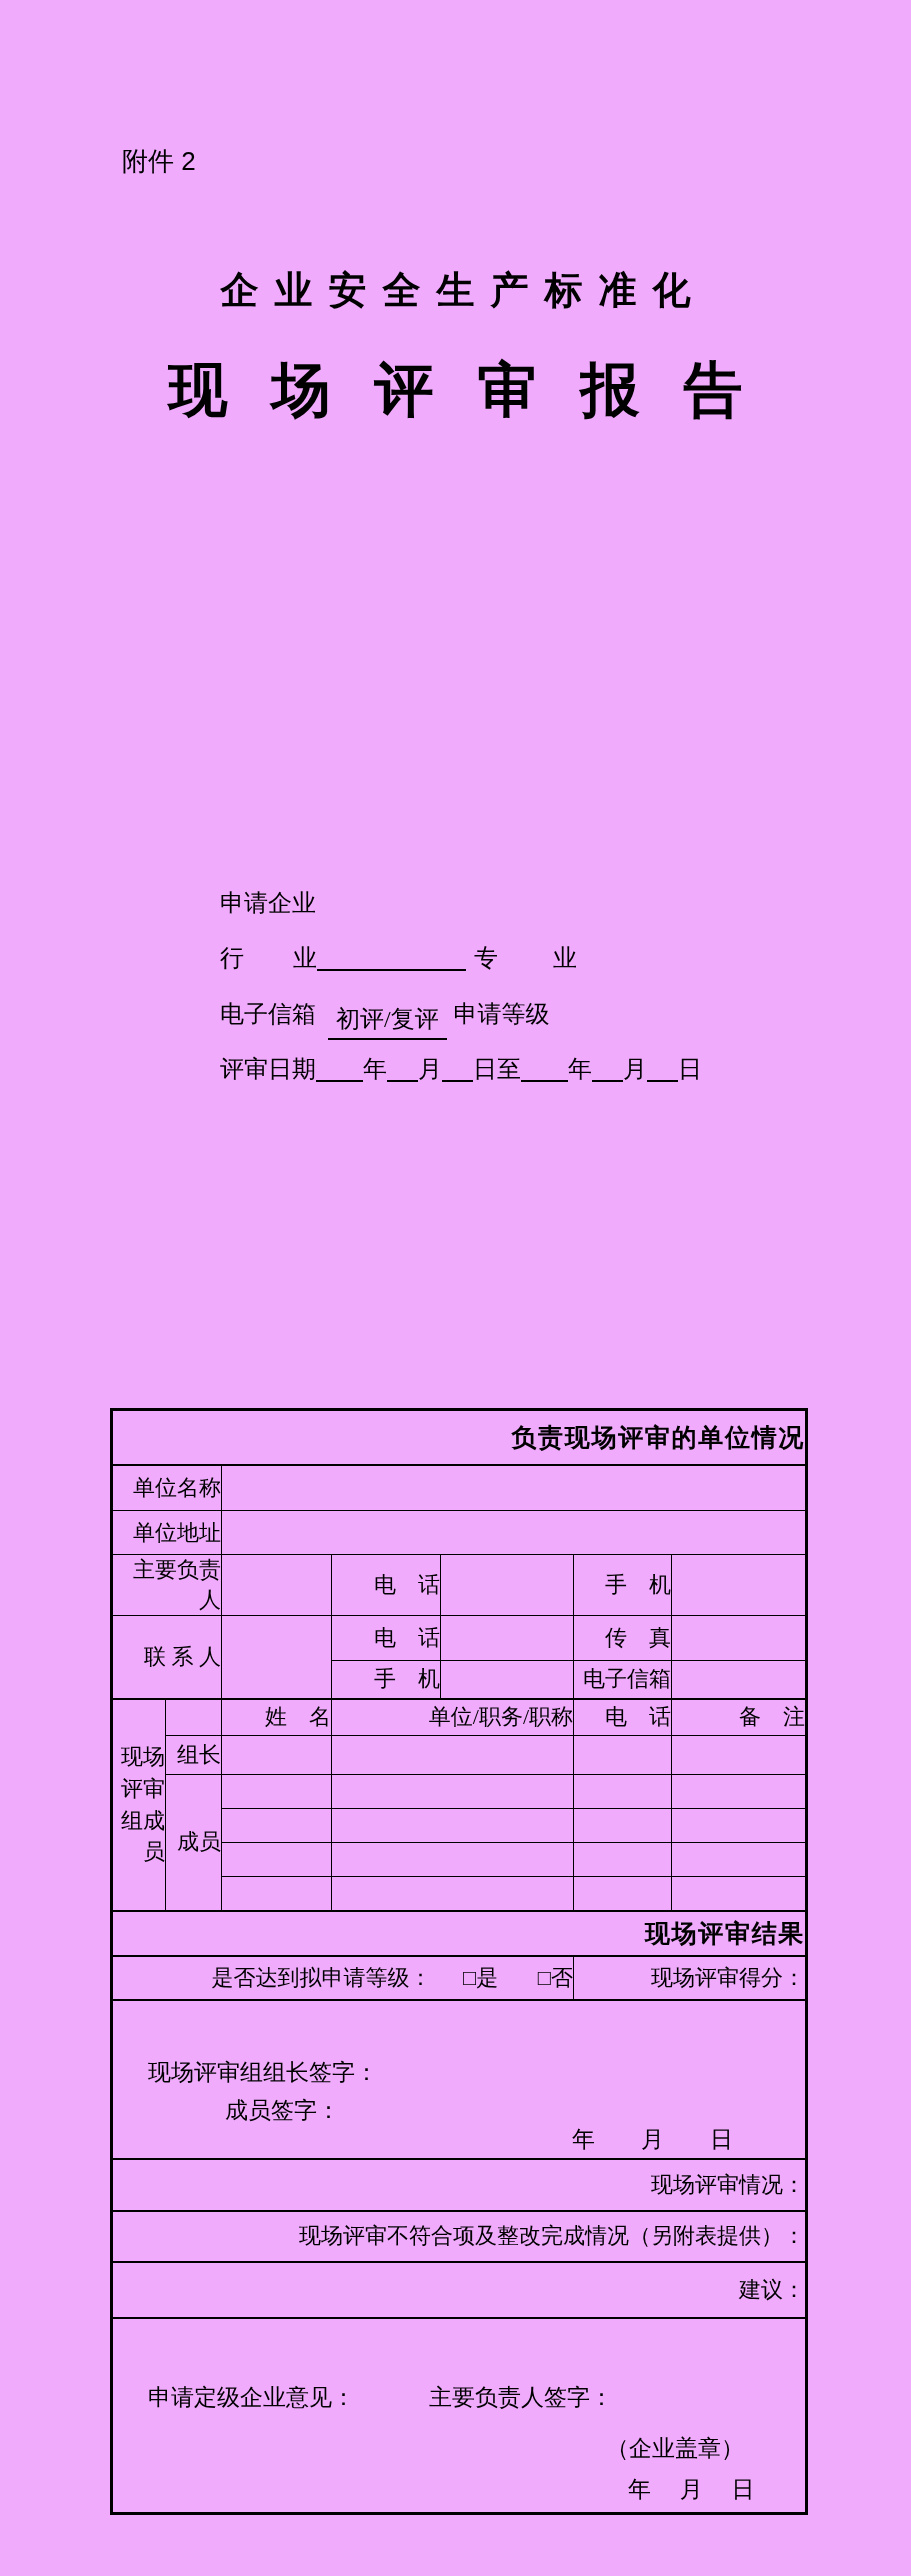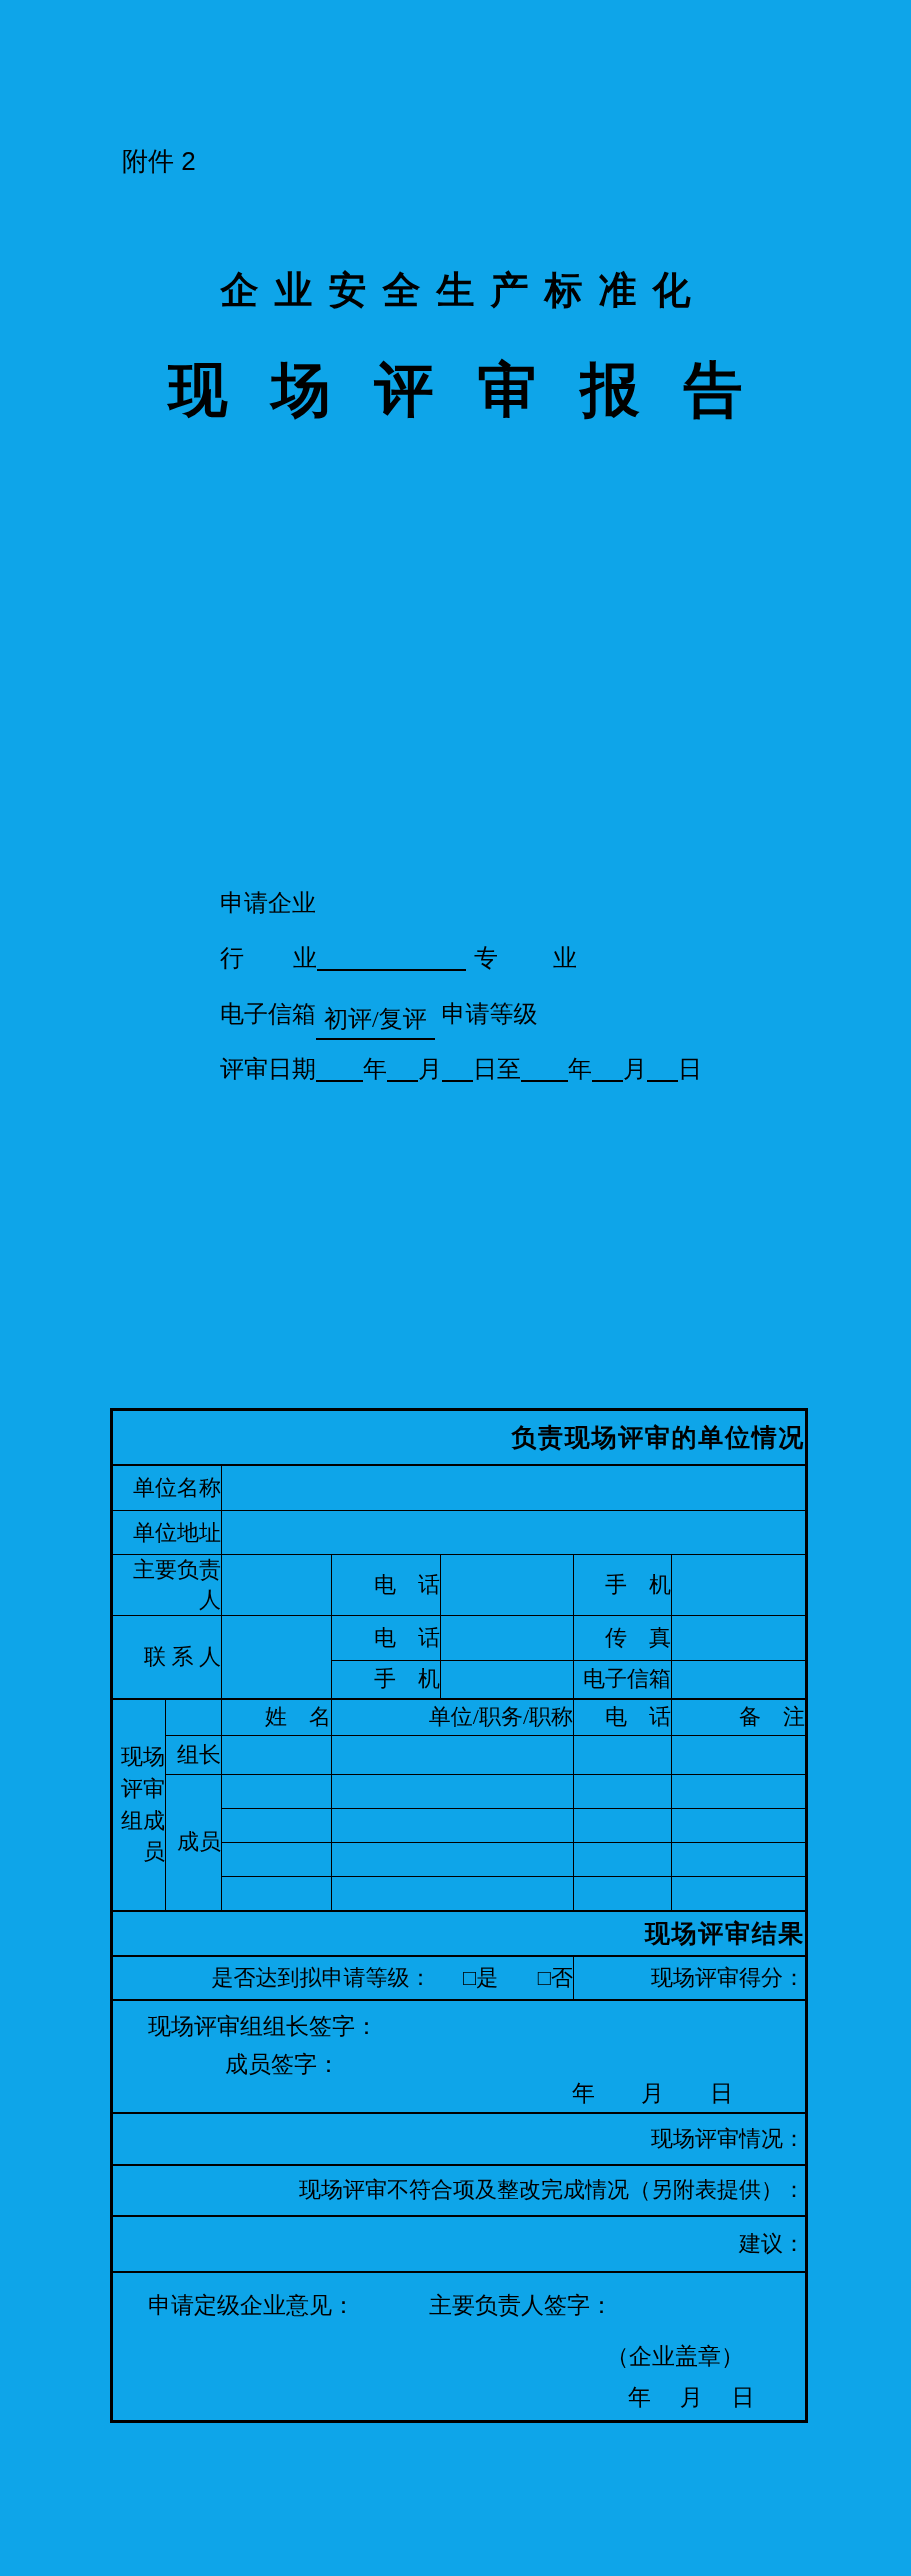--- a/index.html
+++ b/index.html
@@ -1,19 +1,19 @@
 <!DOCTYPE html>
 <html style="font-size:9.2px"><head>
 <meta charset="utf-8">
 <style>
   html,body{margin:0;padding:0;background:#888;}
   #page{
     position:relative;
     width:911px;height:2576px;
-    background:#0ea5e9;
+    background:#f0abfc;
     font-family:"Liberation Serif","DejaVu Serif",serif;
     color:#000;
     overflow:hidden;
   }
   
   .attachment{
     position:absolute;left:122px;top:147px;
     font-size:26px;line-height:1.1;
     font-family:"Liberation Sans","DejaVu Sans",sans-serif;
   }
@@ -35,21 +35,21 @@
   }
   .cl1{top:832px;} .cl2{top:886px;} .cl3{top:941px;text-align:right;}
   .cl4{top:997px;} .cl5{top:1052px;}
   .blank{
     display:inline-block;border-bottom:2.9px solid #000;
     height:26px;vertical-align:-4.6px;
   }
   .b260{width:149px;} .b82{width:47px;} .b54{width:31px;}
   .ul-text{
     display:inline-block;border-bottom:2.9px solid #000;
-    padding:0 8px 2.3px 8px;text-align:center;vertical-align:-4.6px;
+    padding:0 8px 2.3px 8px;text-align:center;vertical-align:-4.6px;margin-left:12px;
   }
   .gap85{margin-left:49px;} .gap96{margin-left:55px;} .gap14{margin-left:8px;} .gap12{margin-left:6.9px;}
   
   table.form{
     position:absolute;left:110px;top:1408px;
     width:693px;border-collapse:collapse;table-layout:fixed;
     border:3.4px solid #000;
     font-size:22px;
   }
   table.form td{
@@ -58,21 +58,21 @@
     padding:0;overflow:hidden;
   }
   td.sec-hdr{font-weight:bold;font-size:25px;letter-spacing:1.7px;}
   tr.bb4 td{border-bottom-width:2.9px;}
   tr.bt4 td{border-top-width:2.9px;}
   td.left{text-align:left;}
   .pl60{padding-left:36px !important;}
   .pl85{padding-left:49px !important;}
   .pl90{padding-left:53px !important;}
   .vtext{line-height:1.45;font-size:22px;}
-  .rel{position:relative;width:100%;}
+  .rel{position:relative;width:100%;margin-top:46px;}
   .abs{position:absolute;white-space:nowrap;font-size:23px;}
   .chk{margin-left:26px;}
   .chk2{margin-left:34px;}
 </style>
 </head>
 <body>
 
 <div id="page">
 
   <div class="attachment">附件 2</div>

